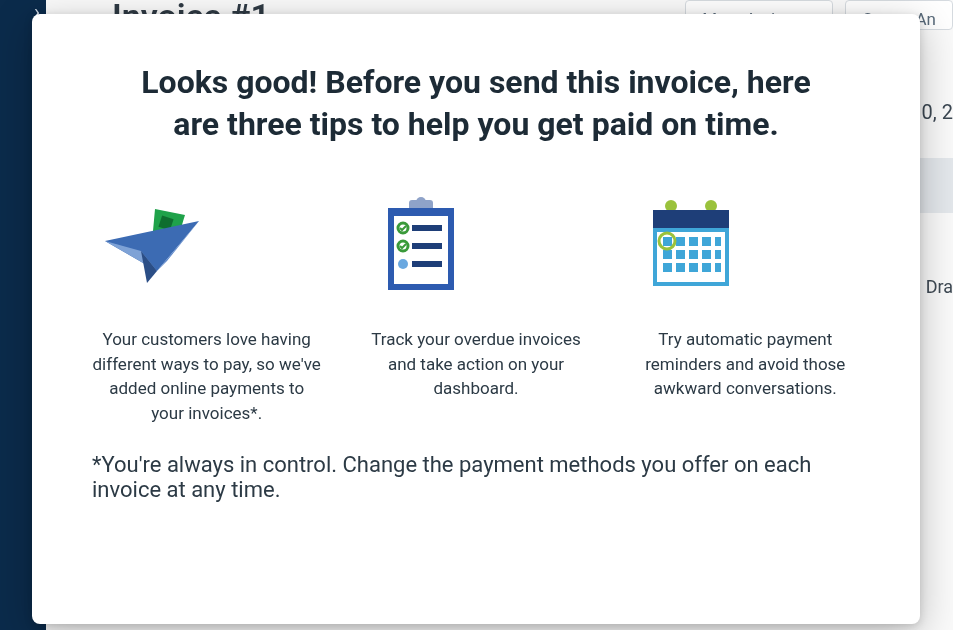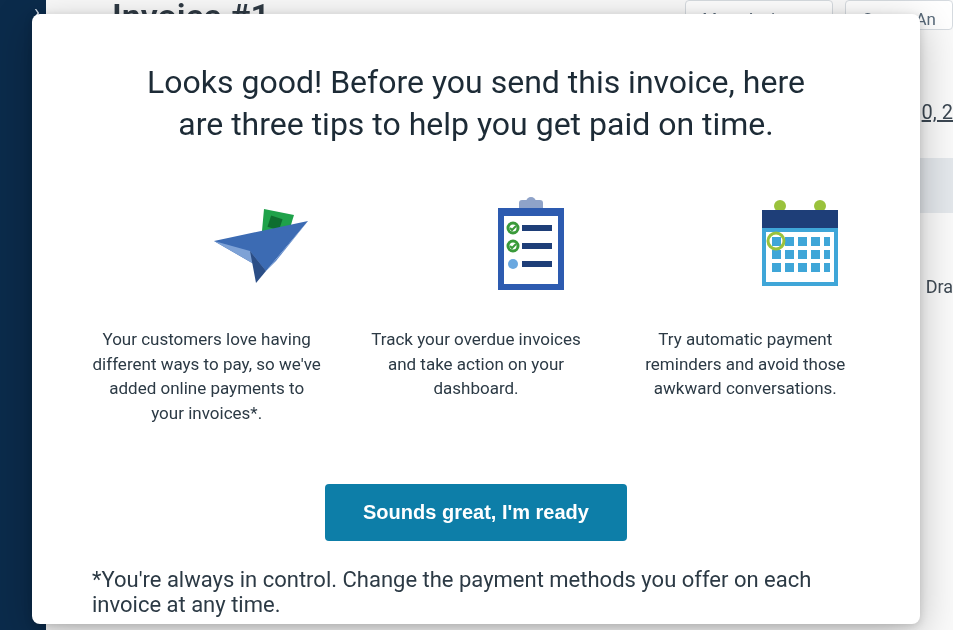--- a/index.html
+++ b/index.html
@@ -30,47 +30,47 @@
   .bg-actions {
     position: absolute; top: 0; right: 0; display: flex; gap: 12px;
     padding-right: 0;
   }
   .bg-btn {
     background: #ffffff; border: 1px solid #d6dbe0; border-radius: 4px;
     color: #5a6b7b; font-size: 17px; padding: 8px 16px 14px 16px;
     height: 30px; overflow: hidden;
   }
   .bg-side-date {
-    position: absolute; right: 0; top: 100px; color: #3c4853; font-size: 20px; text-decoration: underline;
+    position: absolute; right: 0; top: 100px; color: #3c4853; font-size: 20px;
   }
   .bg-ribbon {
     position: absolute; right: 0; top: 158px; width: 40px; height: 55px;
     background: #e4e8ec;
   }
   .bg-draft {
     position: absolute; right: 0; top: 244px; color: #3f4a54; font-size: 18px; margin-top: 32px;
   }
 
   
   .modal {
     position: absolute; left: 32px; top: 14px; width: 888px; height: 610px;
     background: #ffffff; border-radius: 8px;
     box-shadow: 0 10px 40px rgba(0,0,0,0.25), 0 2px 8px rgba(0,0,0,0.15);
     padding: 48px 60px 34px 60px;
     display: flex; flex-direction: column; align-items: center;
   }
   .modal-title {
-    font-size: 32px; font-weight: 400; color: #1d2b36;
+    font-size: 32px; font-weight: 700; color: #1d2b36;
     text-align: center; line-height: 1.3; max-width: 700px;
   }
   .tips {
     display: flex; justify-content: space-between; width: 100%;
     margin-top: 46px; gap: 40px;
   }
-  .tip { flex: 1; display: flex; flex-direction: column; align-items: flex-end; text-align: center; }
+  .tip { flex: 1; display: flex; flex-direction: column; align-items: flex-start; text-align: center; }
   .tip .icon-wrap { height: 110px; width: 120px; display: flex; align-items: center; justify-content: center; }
   .tip p { margin-top: 26px; color: #2c3a45; font-size: 17px; line-height: 1.45; }
 
   .cta {
     margin-top: 58px;
     background: #0d7ea8; color: #ffffff; border: none; border-radius: 4px;
     font-size: 20px; font-weight: 600; padding: 17px 38px; cursor: pointer;
   }
 
   .footnote {
@@ -172,16 +172,15 @@
           </g>
 
           <circle cx="26" cy="45" r="8" fill="none" stroke="#9ac23c" stroke-width="3"></circle>
         </svg>
       </div>
       <p>Try automatic payment reminders and avoid those awkward conversations.</p>
     </div>
 
   </div>
 
-  <button class="cta">Sounds great, I'm ready</button>
 
   <div class="footnote">*You're always in control. Change the payment methods you offer on each invoice at any time.</div>
 </div>
 
 </body></html>

